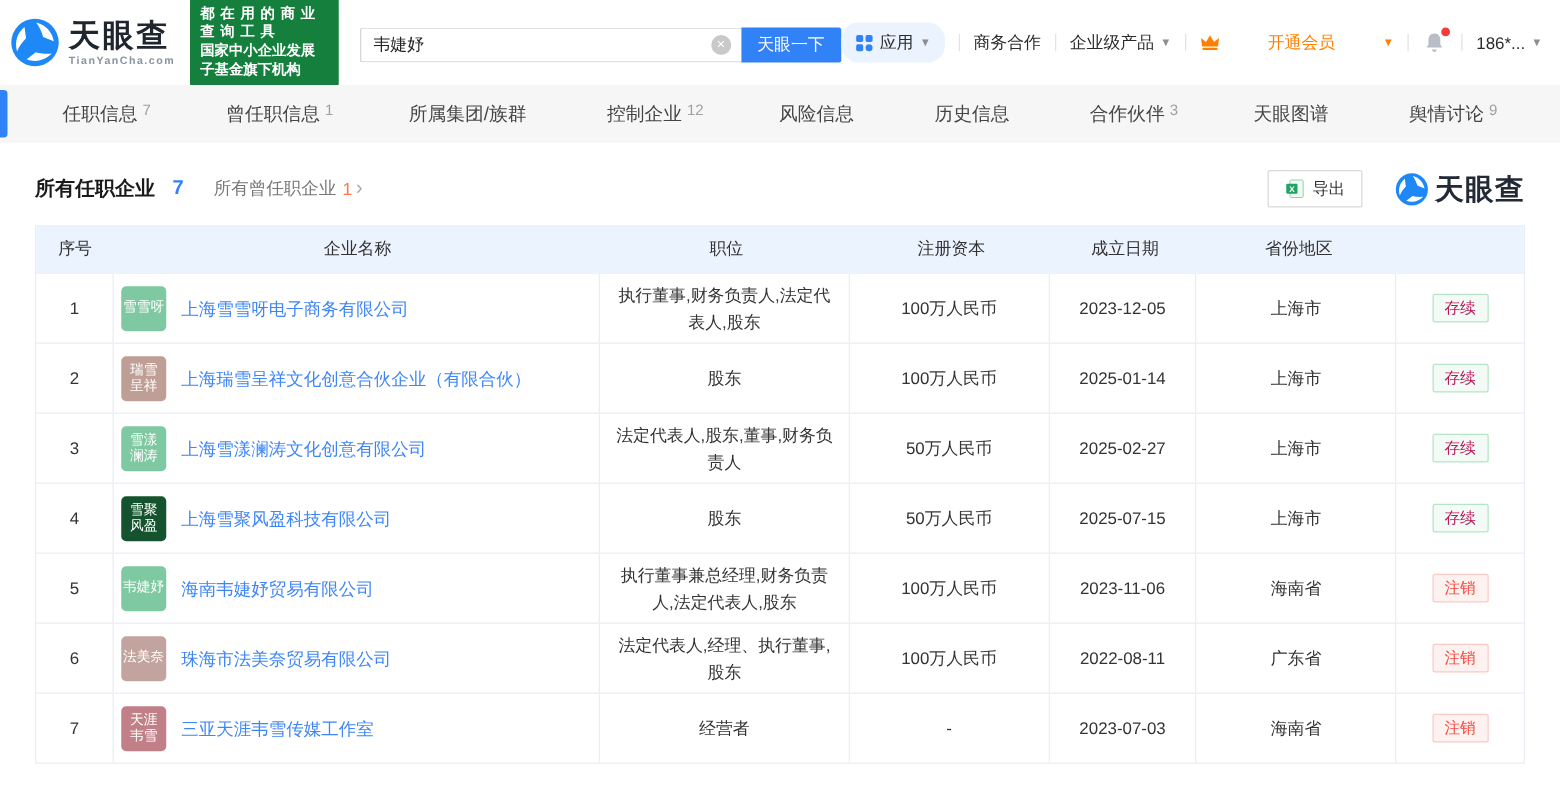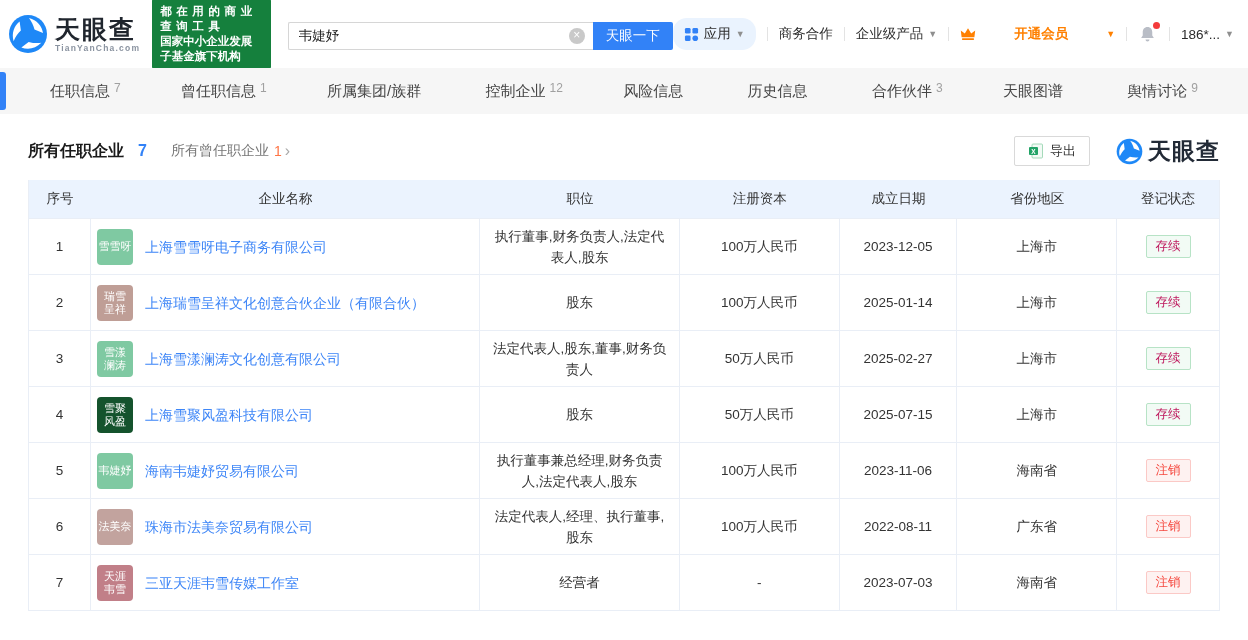--- a/index.html
+++ b/index.html
@@ -25,21 +25,21 @@
   .clear-icon { position:absolute; right:8px; top:6px; width:16px; height:16px; border-radius:50%;
       background:#c9c9c9; color:#fff; font-size:12px; line-height:15px; text-align:center; cursor:pointer;}
   .search-btn { height:28px; width:80px; background:#3282f7; color:#fff; border:none; font-size:13.5px;
       border-radius:0 2px 2px 0; cursor:pointer; font-family:inherit;}
   .spacer { flex:1; }
   .top-nav { display:flex; align-items:center; gap:11px; font-size:13.5px; color:#2b2b2b; }
   .vdiv { width:1px; height:14px; background:#e3e3e3; }
   .nav-item { display:flex; align-items:center; gap:5px; cursor:pointer; white-space:nowrap;}
   .apps-pill { background:#eaf3fe; padding:7px 11px; border-radius:14px; }
   .caret { font-size:9px; color:#8f8f8f; }
-  .vip { color:#ff8000; font-weight:700;gap:38px;}
+  .vip { color:#ff8000; font-weight:400;gap:38px;}
   .vip .caret { color:#ff8000; }
   .bell-wrap { position:relative; width:20px; height:22px; }
   .red-dot { position:absolute; top:-1px; right:-2px; width:7px; height:7px; background:#f43b3b; border-radius:50%; }
 
   
   .main-tabs { height:46px; background:#f6f6f6; display:flex; align-items:stretch; position:relative; }
   .left-strip { position:absolute; left:0; top:4px; width:6px; height:38px; background:#3282f7; border-radius:0 3px 3px 0;}
   .tabs-row { display:flex; flex:1; justify-content:space-between; padding:0 26px; }
   .m-tab { display:flex; align-items:center; padding:0 24px; font-size:15px; color:#454545; cursor:pointer; white-space:nowrap;}
   .m-tab .count { font-size:12px; color:#a0a0a0; margin-left:4px; margin-top:-6px;}
@@ -240,21 +240,20 @@
   </div>
 
   <div class="tyc-table">
     <div class="thead">
       <div class="cell c-no">序号</div>
       <div class="cell c-name">企业名称</div>
       <div class="cell c-pos">职位</div>
       <div class="cell c-cap">注册资本</div>
       <div class="cell c-date">成立日期</div>
       <div class="cell c-prov">省份地区</div>
-      <div class="cell c-status">登记状态</div>
     </div>
     <div>
 
     <div class="trow">
           <div class="cell c-no">1</div>
           <div class="cell c-name">
             <div class="avatar" style="background: rgb(127, 201, 162);">雪雪呀</div>
             <a class="company-link">上海雪雪呀电子商务有限公司</a>
           </div>
           <div class="cell c-pos">执行董事,财务负责人,法定代表人,股东</div>

